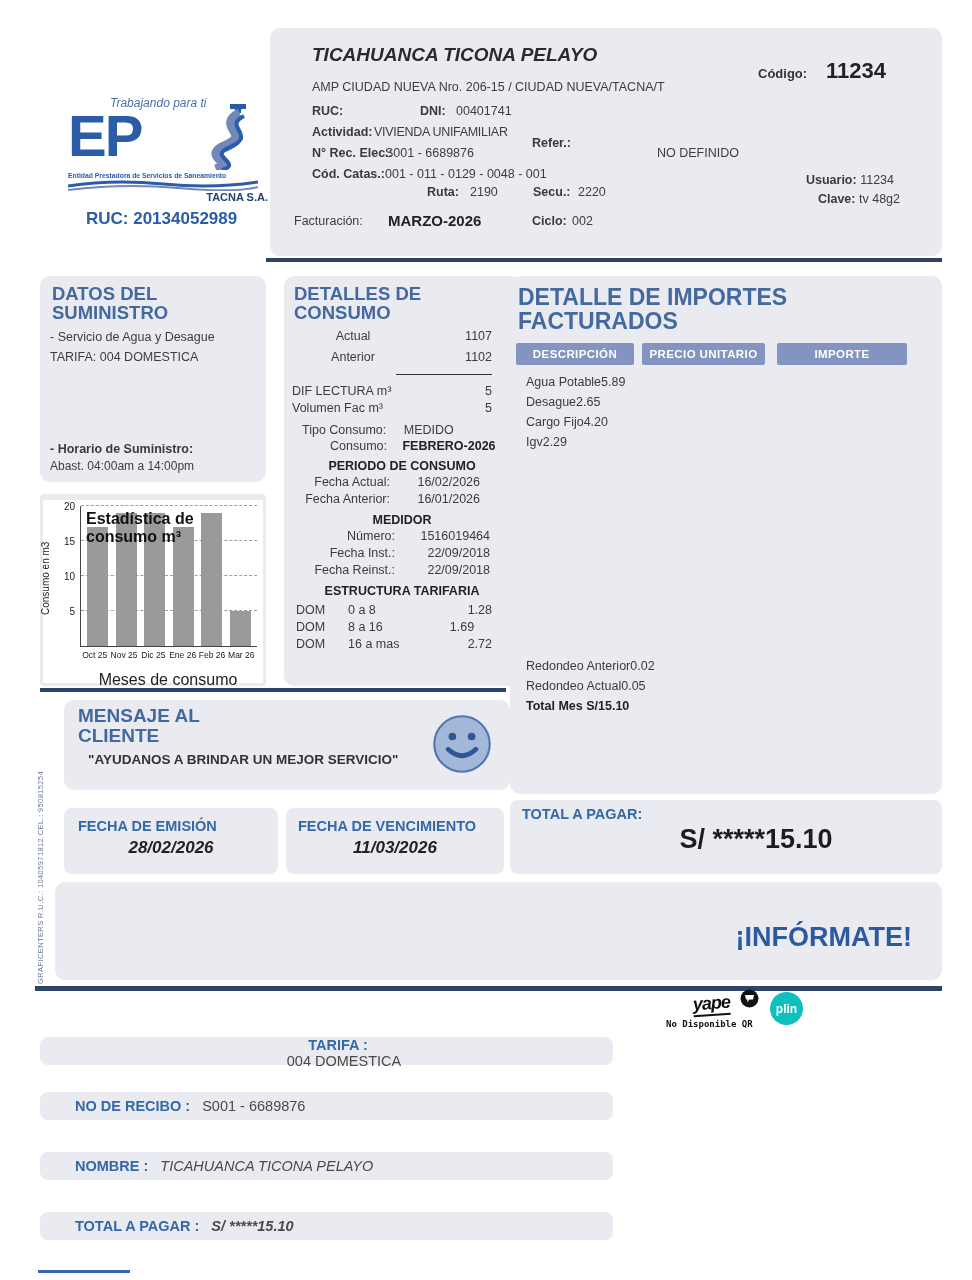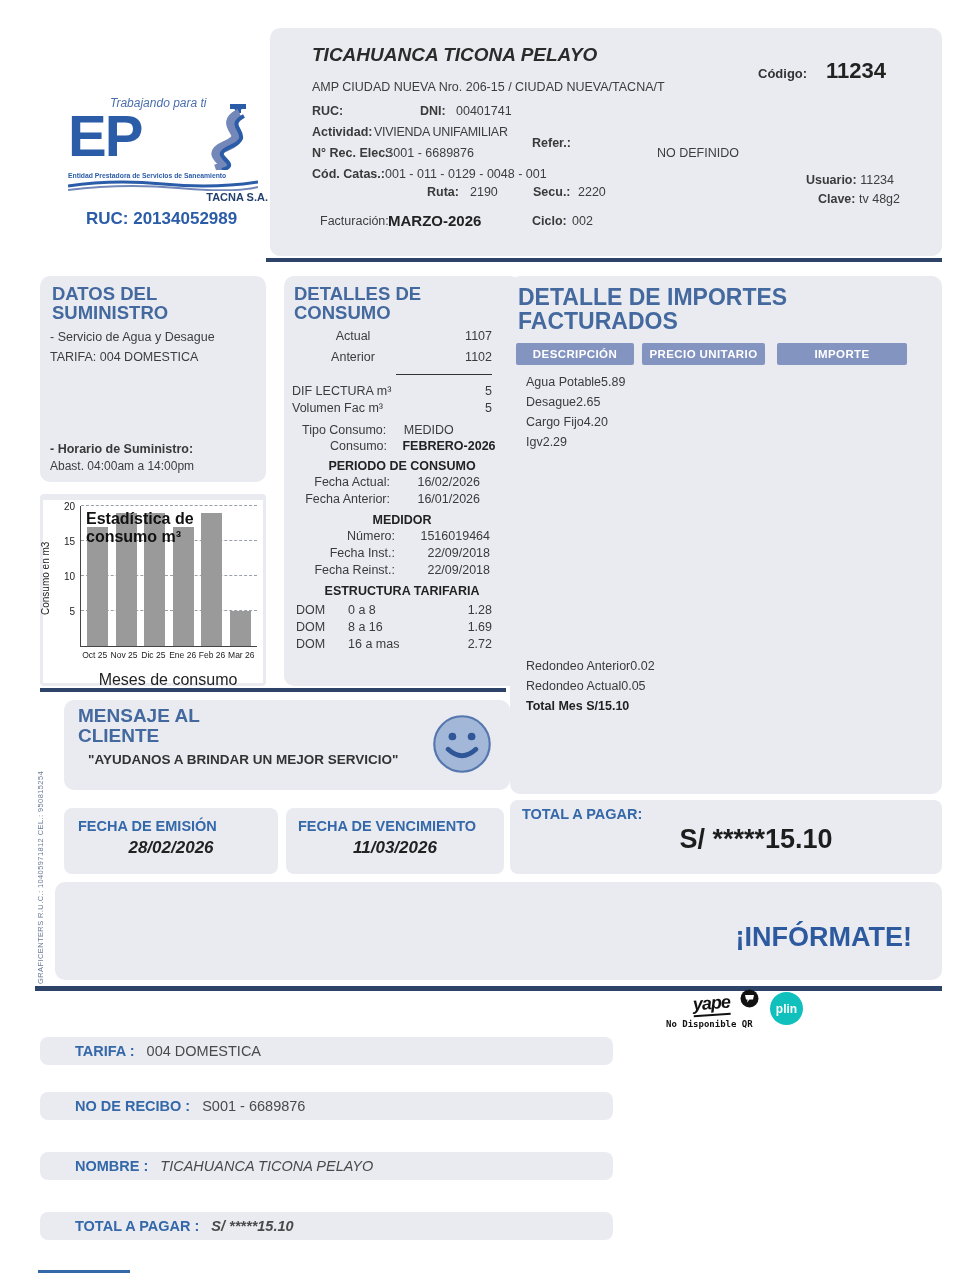--- a/index.html
+++ b/index.html
@@ -100,21 +100,21 @@
 
   <div class="abs" style="right:48px;top:145px;">
     <span class="lbl">Usuario:</span>
     <span class="val">11234</span>
   </div>
   <div class="abs" style="right:42px;top:164px;">
     <span class="lbl">Clave:</span>
     <span class="val">tv 48g2</span>
   </div>
 
-  <span class="abs val" style="left:50px;top:186px;">Facturación:</span>
+  <span class="abs val" style="left:24px;top:186px;">Facturación:</span>
   <span class="abs" style="left:118px;top:184px;font-weight:bold;font-size:15px;color:#222;">MARZO-2026</span>
   <span class="abs lbl" style="left:262px;top:186px;">Ciclo:</span>
   <span class="abs val" style="left:302px;top:186px;">002</span>
 </div>
 
 <div class="abs" style="left:68px;top:96px;width:200px;">
   <div class="logo-tagline" style="margin-left:42px;">Trabajando para ti</div>
   <div style="position:relative;height:62px;">
     <span style="position:absolute;left:0;top:-8px;font-size:58px;font-weight:800;color:#2b5ca8;letter-spacing:-2px;">EP</span>
     <svg width="90" height="66" viewBox="0 0 90 66" style="position:absolute;left:100px;top:-6px;">
@@ -231,21 +231,21 @@
     </div>
   <div class="ctr-title" style="margin-bottom:3px;">ESTRUCTURA TARIFARIA</div>
   <div class="tar-row">
       <span>DOM</span>
       <span>0 a 8</span>
       <span style="text-align:right;">1.28</span>
     </div>
   <div class="tar-row">
       <span>DOM</span>
       <span>8 a 16</span>
-      <span style="text-align:right;">1.69</span>
+      <span style="text-align:center;">1.69</span>
     </div>
   <div class="tar-row">
       <span>DOM</span>
       <span>16 a mas</span>
       <span style="text-align:right;">2.72</span>
     </div>
 </div>
 
 <div class="panel" style="left:510px;top:276px;width:432px;height:518px;">
   <div class="sec-title" style="font-size:23px;padding:10px 0 0 8px;width:330px;">DETALLE DE IMPORTES FACTURADOS</div>
@@ -323,21 +323,21 @@
 </div>
 <svg width="19" height="19" viewBox="0 0 19 19" style="position:absolute;left:740px;top:989px;">
   <circle cx="9.5" cy="9.5" r="9" fill="#111"></circle>
   <path d="M5 6 L14 6 L13 10.5 L9.5 10.5 L7 13.5 L7.6 10.5 L6 10.5 Z" fill="#fff"></path>
 </svg>
 <div class="plin-circle" style="left:770px;top:992px;">
   <span>plin</span>
 </div>
 <div class="abs qr-note" style="left:666px;top:1019px;">No Disponible QR</div>
 
-<div class="pill" style="top:1037px;">
+<div class="pill" style="top:1037px;flex-direction:column;">
   <span class="plabel">TARIFA :</span>
   <span class="pvalue">004 DOMESTICA</span>
 </div>
 <div class="pill" style="top:1092px;">
   <span class="plabel">NO DE RECIBO :</span>
   <span class="pvalue">S001 - 6689876</span>
 </div>
 <div class="pill i3" style="top:1152px;">
   <span class="plabel">NOMBRE :</span>
   <span class="pvalue">TICAHUANCA TICONA PELAYO</span>

